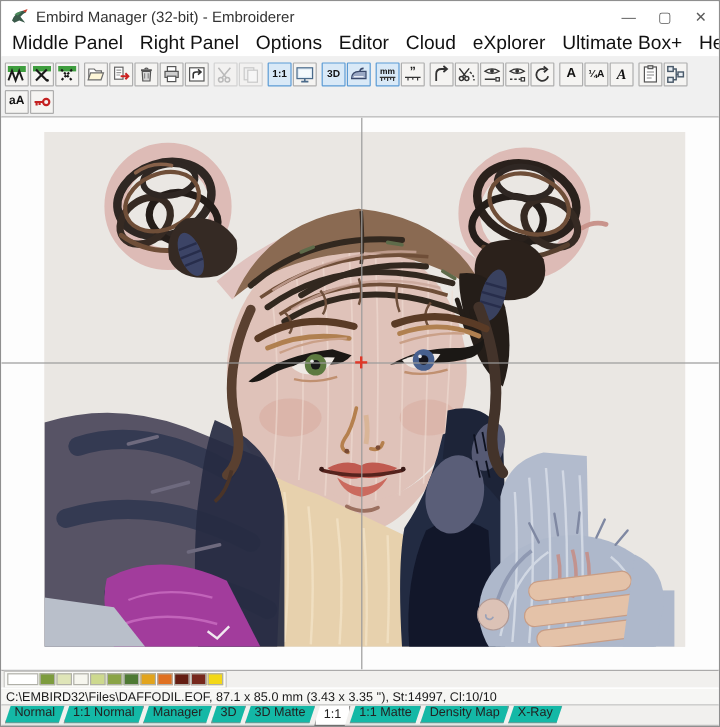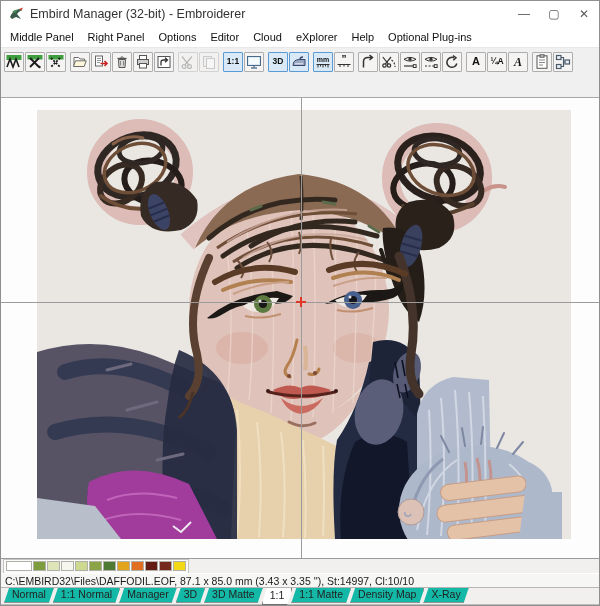--- a/index.html
+++ b/index.html
@@ -6,21 +6,21 @@
   .window{width:600px;height:606px;box-sizing:border-box;border:1px solid #8f8f8f;background:#fff;
           display:flex;flex-direction:column;overflow:hidden;}
   
   .titlebar{height:25px;flex:0 0 25px;display:flex;align-items:center;background:#ffffff;padding-left:7px;}
   .titlebar .ticon{width:16px;height:16px;margin-right:6px;flex:0 0 16px;}
   .titlebar .ttext{font-size:12.5px;color:#333;white-space:nowrap;}
   .wcontrols{margin-left:auto;display:flex;height:100%;}
   .wbtn{width:30px;display:flex;align-items:center;justify-content:center;font-size:12px;color:#5a5a5a;cursor:default;}
   
   .menubar{height:21px;flex:0 0 21px;display:flex;align-items:center;background:#fff;padding-left:2px;border-bottom:1px solid #e8e8e8;}
-  .mi{font-size:11px;color:#111;padding:2px 7px;white-space:nowrap;}
+  .mi{font-size:16px;color:#111;padding:2px 7px;white-space:nowrap;}
   
   .toolbar{height:50px;flex:0 0 50px;box-sizing:border-box;background:#f0f0f0;border-bottom:1px solid #a8a8a8;padding:2px 0 0 3px;}
   .trow{display:flex;align-items:center;height:23px;}
   .tg{display:flex;gap:1px;margin-right:4px;}
   button.tb{width:20px;height:20px;box-sizing:border-box;padding:0;display:flex;align-items:center;justify-content:center;
      background:#f5f4f2;border:1px solid #aeaeae;border-radius:1px;font-family:"Liberation Sans",sans-serif;}
   button.tb.on{background:#d9e9f7;border-color:#5b9bd5;}
   button.tb.dis{opacity:.45;}
   button.tb svg{display:block;}
   .tlab{font-size:8.5px;font-weight:bold;color:#111;line-height:1;}
@@ -73,20 +73,21 @@
   </div>
 
   <div class="menubar">
 
   <span class="mi">Middle Panel</span>
       <span class="mi">Right Panel</span>
       <span class="mi">Options</span>
       <span class="mi">Editor</span>
       <span class="mi">Cloud</span>
       <span class="mi">eXplorer</span>
+      <span class="mi">Ultimate Box+</span>
       <span class="mi">Help</span>
       <span class="mi">Optional Plug-ins</span>
     </div>
 
   <div class="toolbar">
     <div class="trow">
       <div class="tg">
         <button class="tb">
             <svg width="16" height="16" viewBox="0 0 16 16">
               <rect x="0.5" y="1" width="15" height="5" fill="#3f9e3f"></rect>
@@ -256,20 +257,37 @@
               <path d="M5,6 h6 M5,8.5 h6 M5,11 h4" stroke="#888"></path>
             </svg>
           </button>
         <button class="tb">
             <svg width="16" height="16" viewBox="0 0 16 16">
               <g stroke="#4a5a6a" fill="#e8eef4" stroke-width="1.2">
                 <rect x="1.5" y="1.5" width="4.5" height="4"></rect>
                 <rect x="1.5" y="10.5" width="4.5" height="4"></rect>
                 <rect x="10" y="6" width="4.5" height="4"></rect>
                 <path d="M6,3.5 H8.5 V12.5 H6 M8.5,8 H10" fill="none"></path>
+              </g>
+            </svg>
+          </button>
+      </div>
+    </div>
+    <div class="trow">
+      <div class="tg">
+        <button class="tb">
+            <span class="tlab aA">aA</span>
+          </button>
+        <button class="tb">
+            <svg width="16" height="16" viewBox="0 0 16 16">
+              <g stroke="#c42222" fill="none" stroke-width="1.8">
+                <circle cx="11.5" cy="8" r="2.6"></circle>
+                <line x1="1.8" y1="8" x2="8.9" y2="8"></line>
+                <line x1="3.5" y1="8" x2="3.5" y2="11"></line>
+                <line x1="6" y1="8" x2="6" y2="10.5"></line>
               </g>
             </svg>
           </button>
       </div>
     </div>
   </div>
 
   <div class="workspace">
     <div class="design">
       <svg width="534" height="429" viewBox="0 0 534 429">

